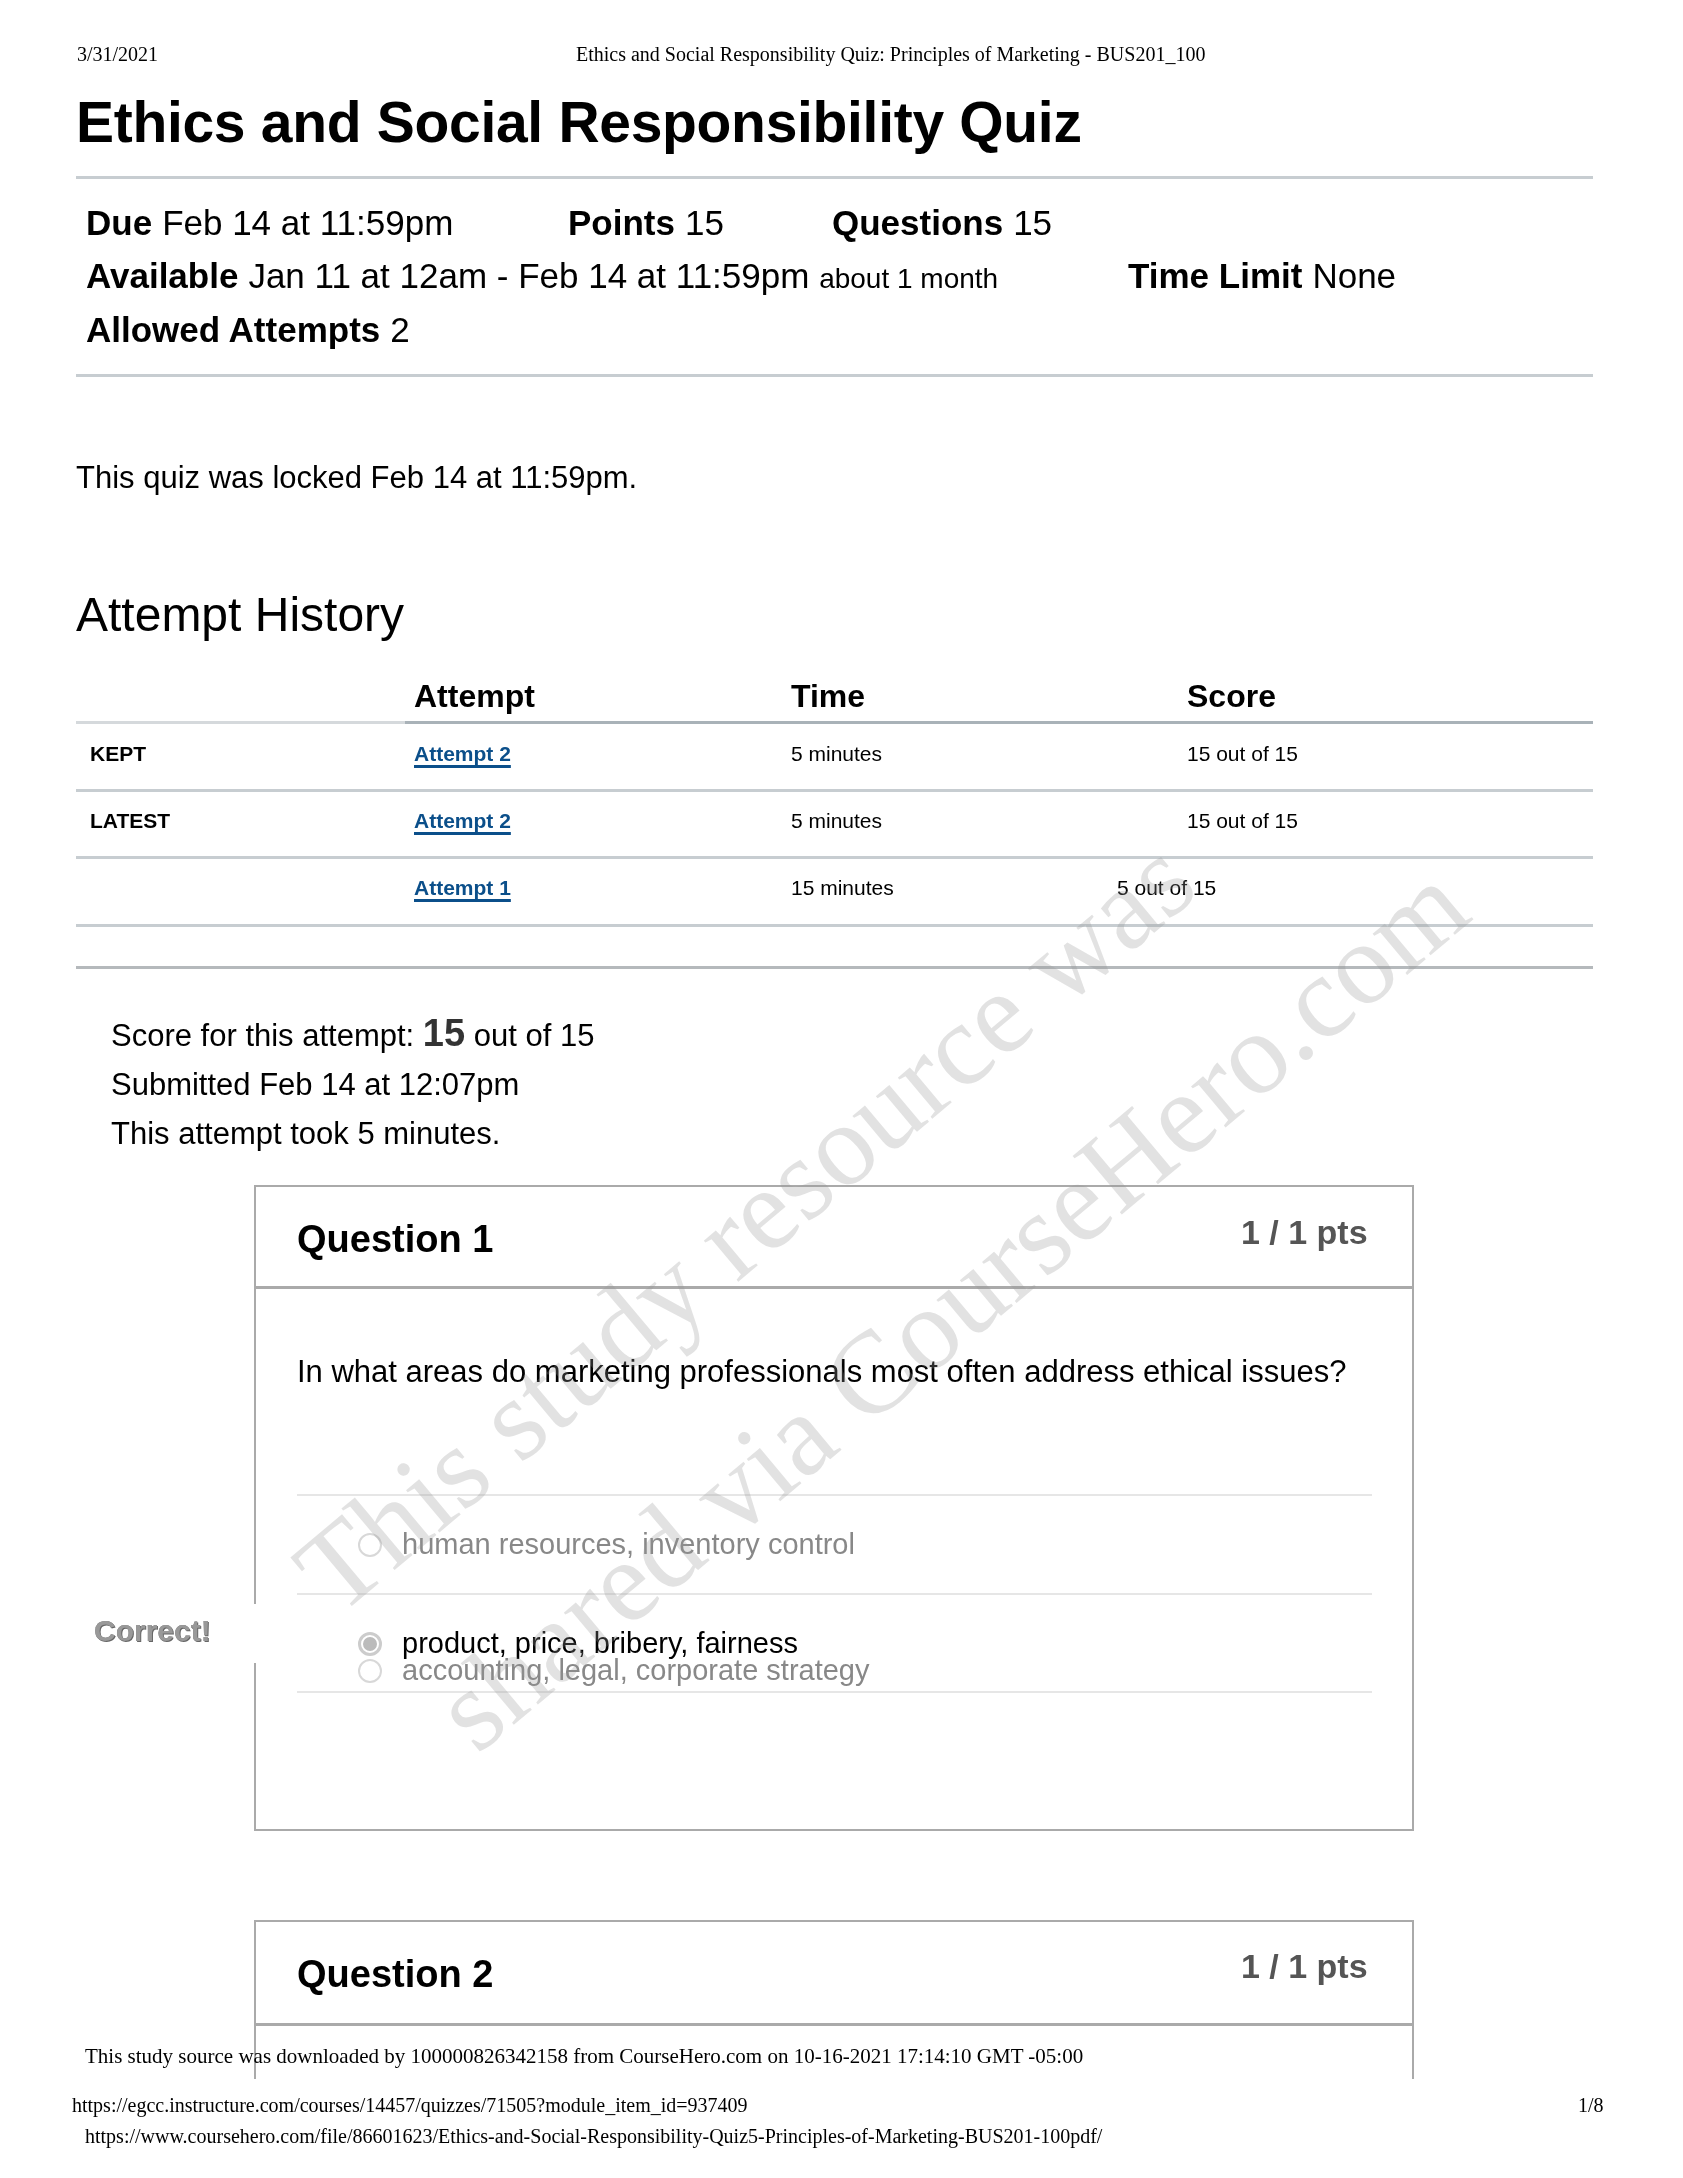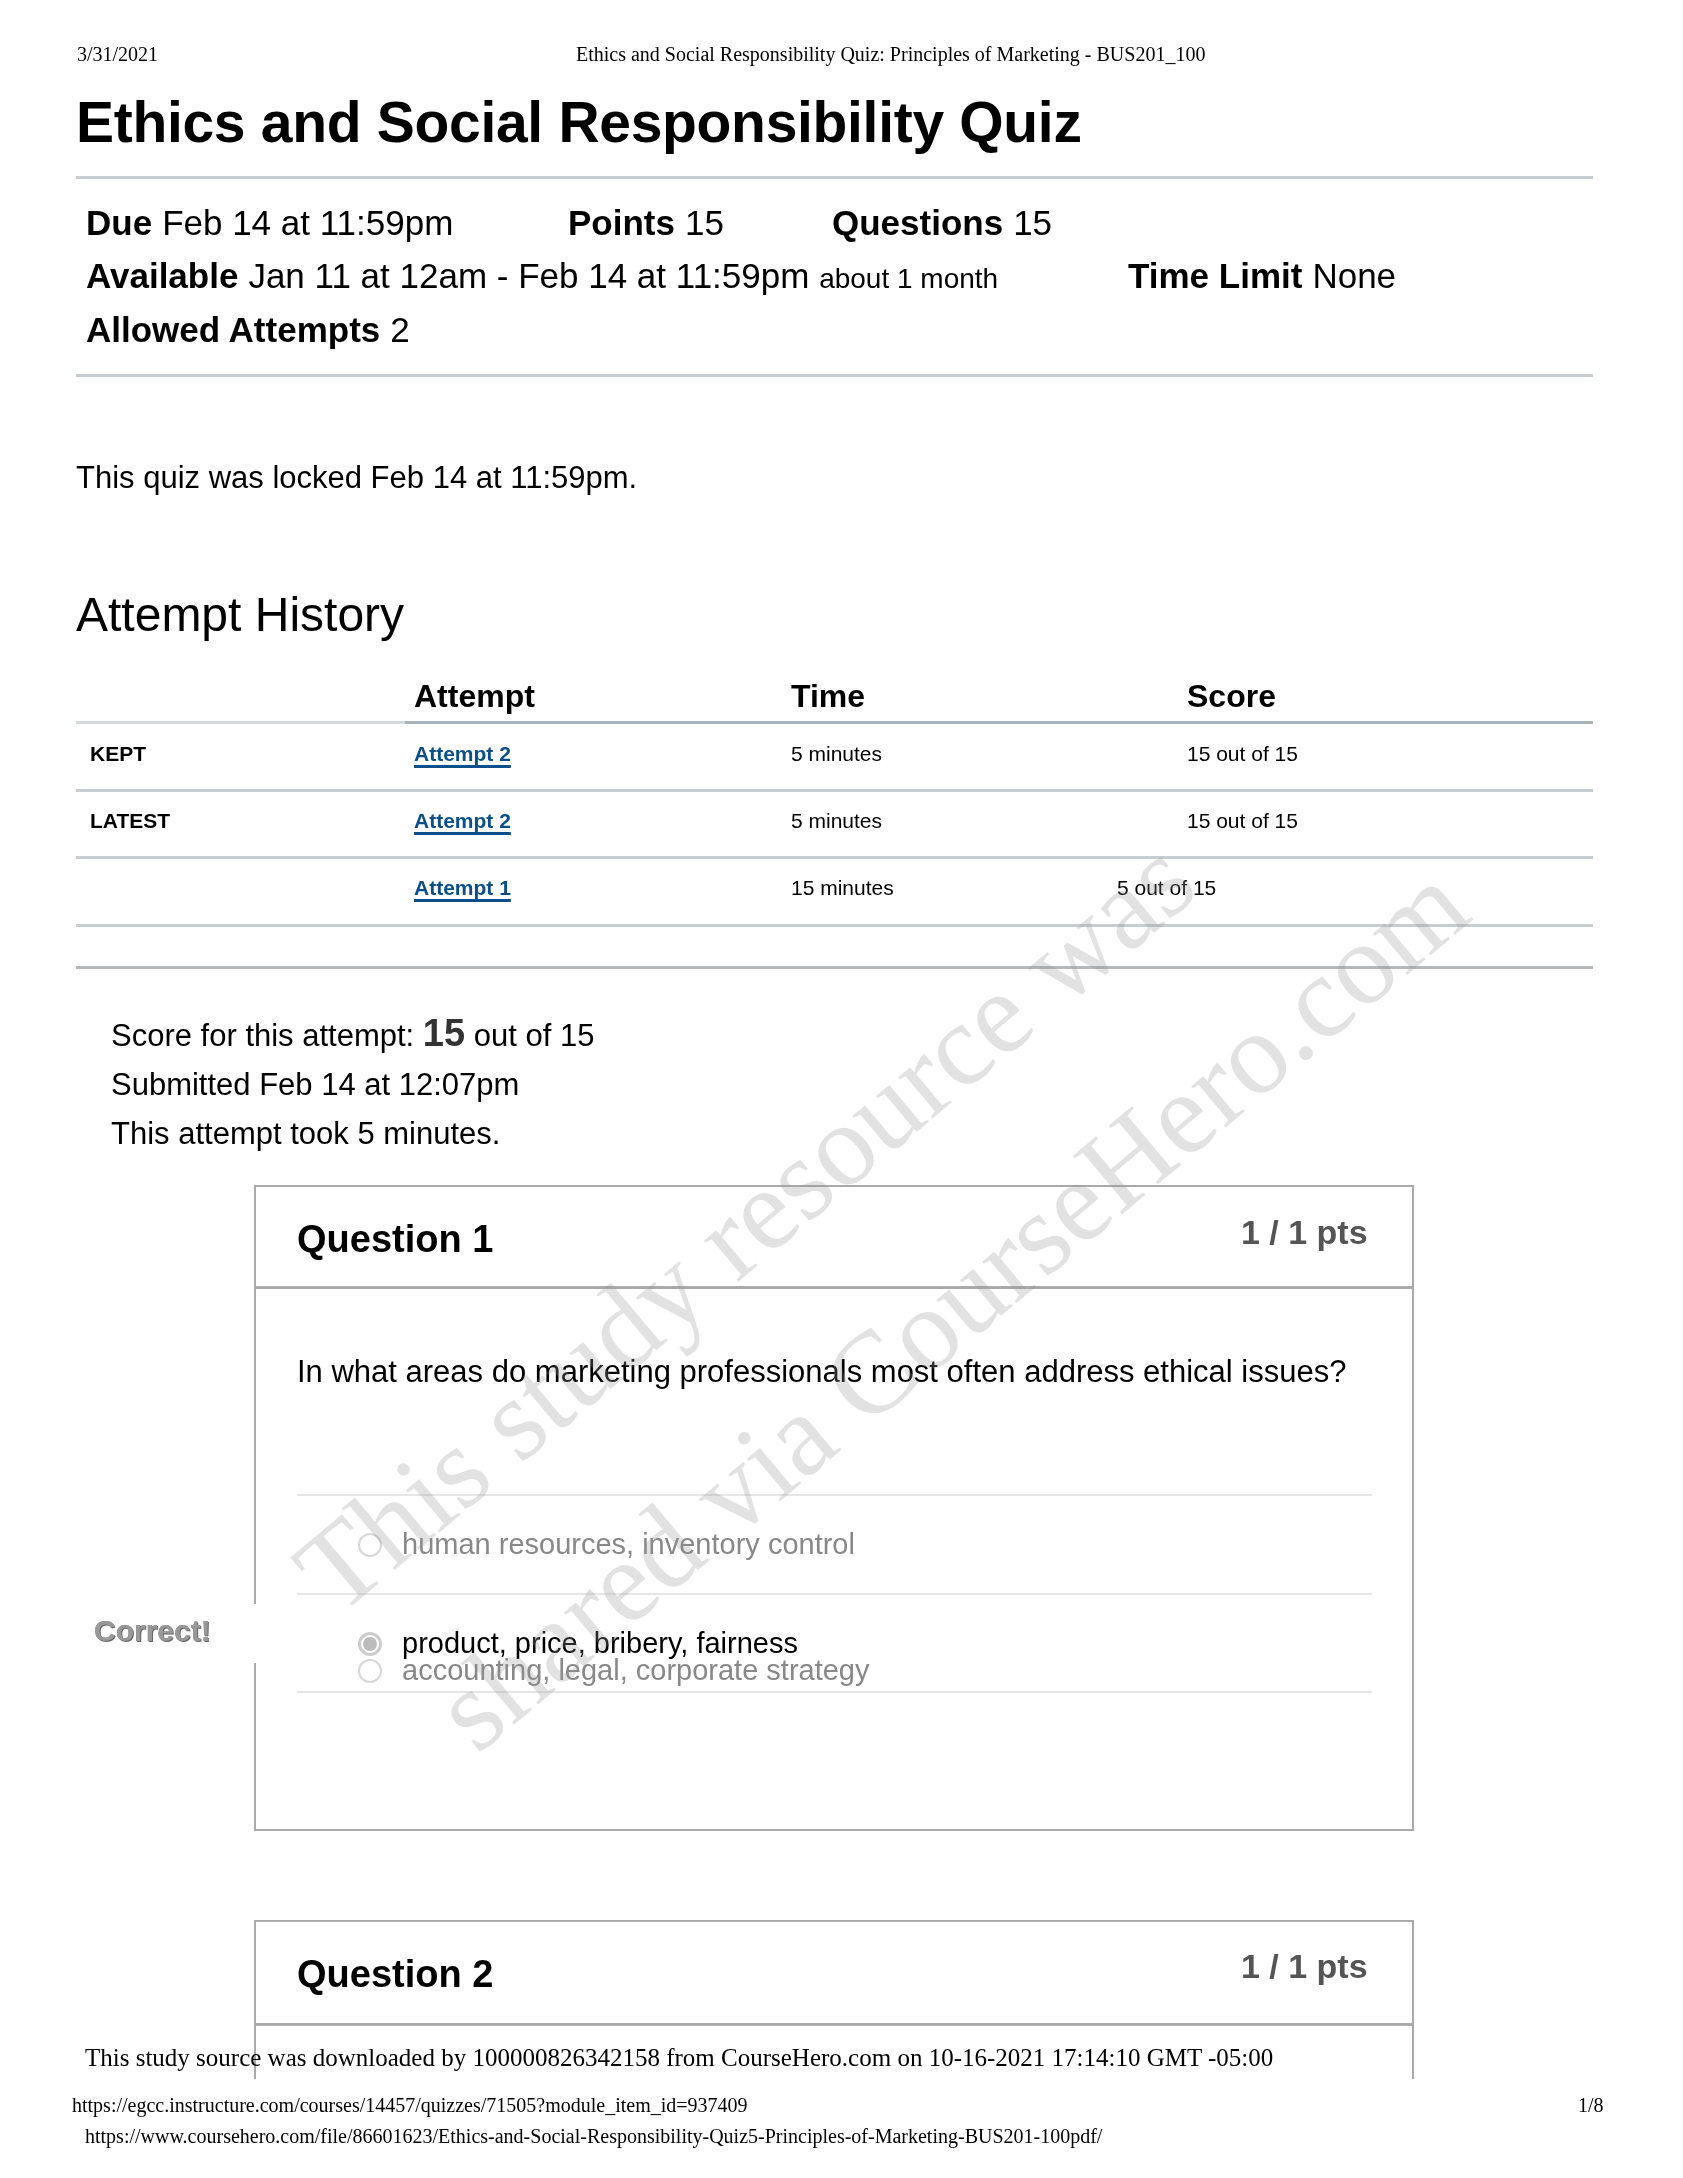--- a/index.html
+++ b/index.html
@@ -44,21 +44,21 @@
   .opt-line { position: absolute; left: 297px; width: 1075px; height: 2px; background: #e6e6e6; }
   .opt { left: 358px; font-size: 29px; display: flex; align-items: center; }
   .radio { width: 24px; height: 24px; border-radius: 50%; border: 2px solid #d8d8d8; margin-right: 20px; display: inline-flex; align-items: center; justify-content: center; background: #fff; }
   .radio.checked { border: 3px solid #cccccc; }
   .radio.checked::after { content: ""; width: 14px; height: 14px; border-radius: 50%; background: #bbbbbb; }
   .opt.dim span.txt { color: #888; }
   .correct-label { left: 94px; top: 1614px; font-size: 30px; font-weight: bold; color: #999; text-shadow: 1px 1px 0 #666, 0px 0 0 #777; }
   .border-gap { position: absolute; left: 252px; top: 1604px; width: 8px; height: 59px; background: #fff; }
 
   
-  .foot1 { left: 85px; top: 2044px; font-size: 25px; }
+  .foot1 { left: 85px; top: 2044px; font-size: 21px; }
   .foot2 { left: 72px; top: 2094px; font-size: 20px; }
   .foot-page { left: 1578px; top: 2094px; font-size: 20px; }
   .foot3 { left: 85px; top: 2125px; font-size: 20px; }
 
   
   .wm { position: absolute; font-family: "Liberation Serif", serif; font-size: 117px; color: rgba(150,150,150,0.28); transform-origin: left bottom; transform: rotate(-40deg); white-space: nowrap; pointer-events: none; }
 </style>
 </head>
 <body>
 

